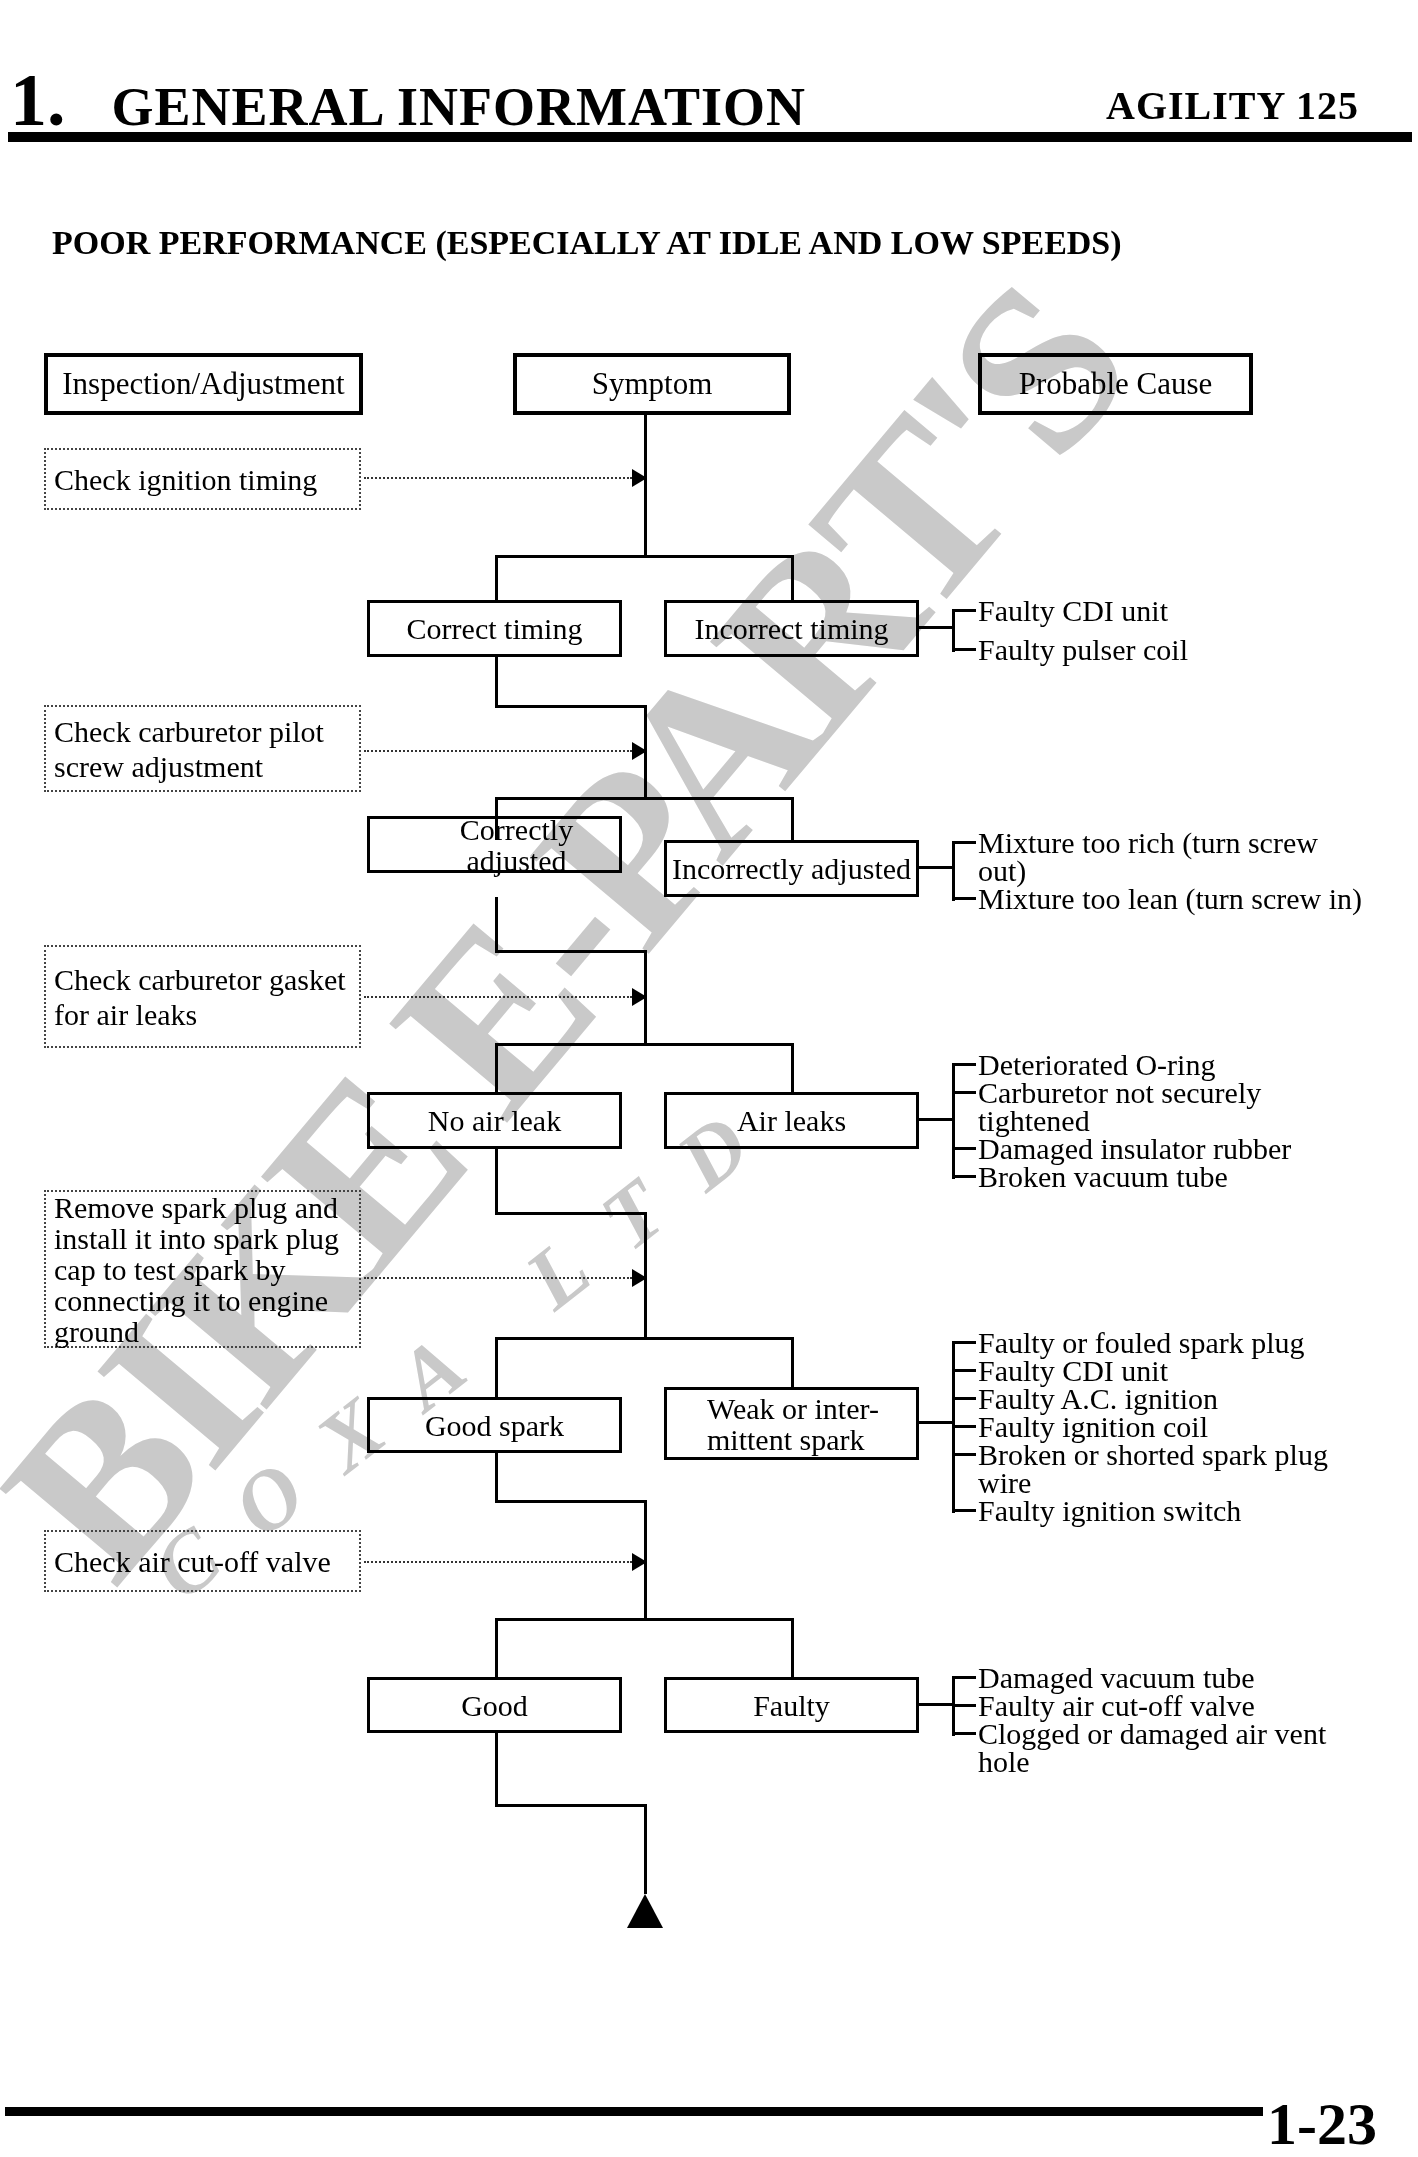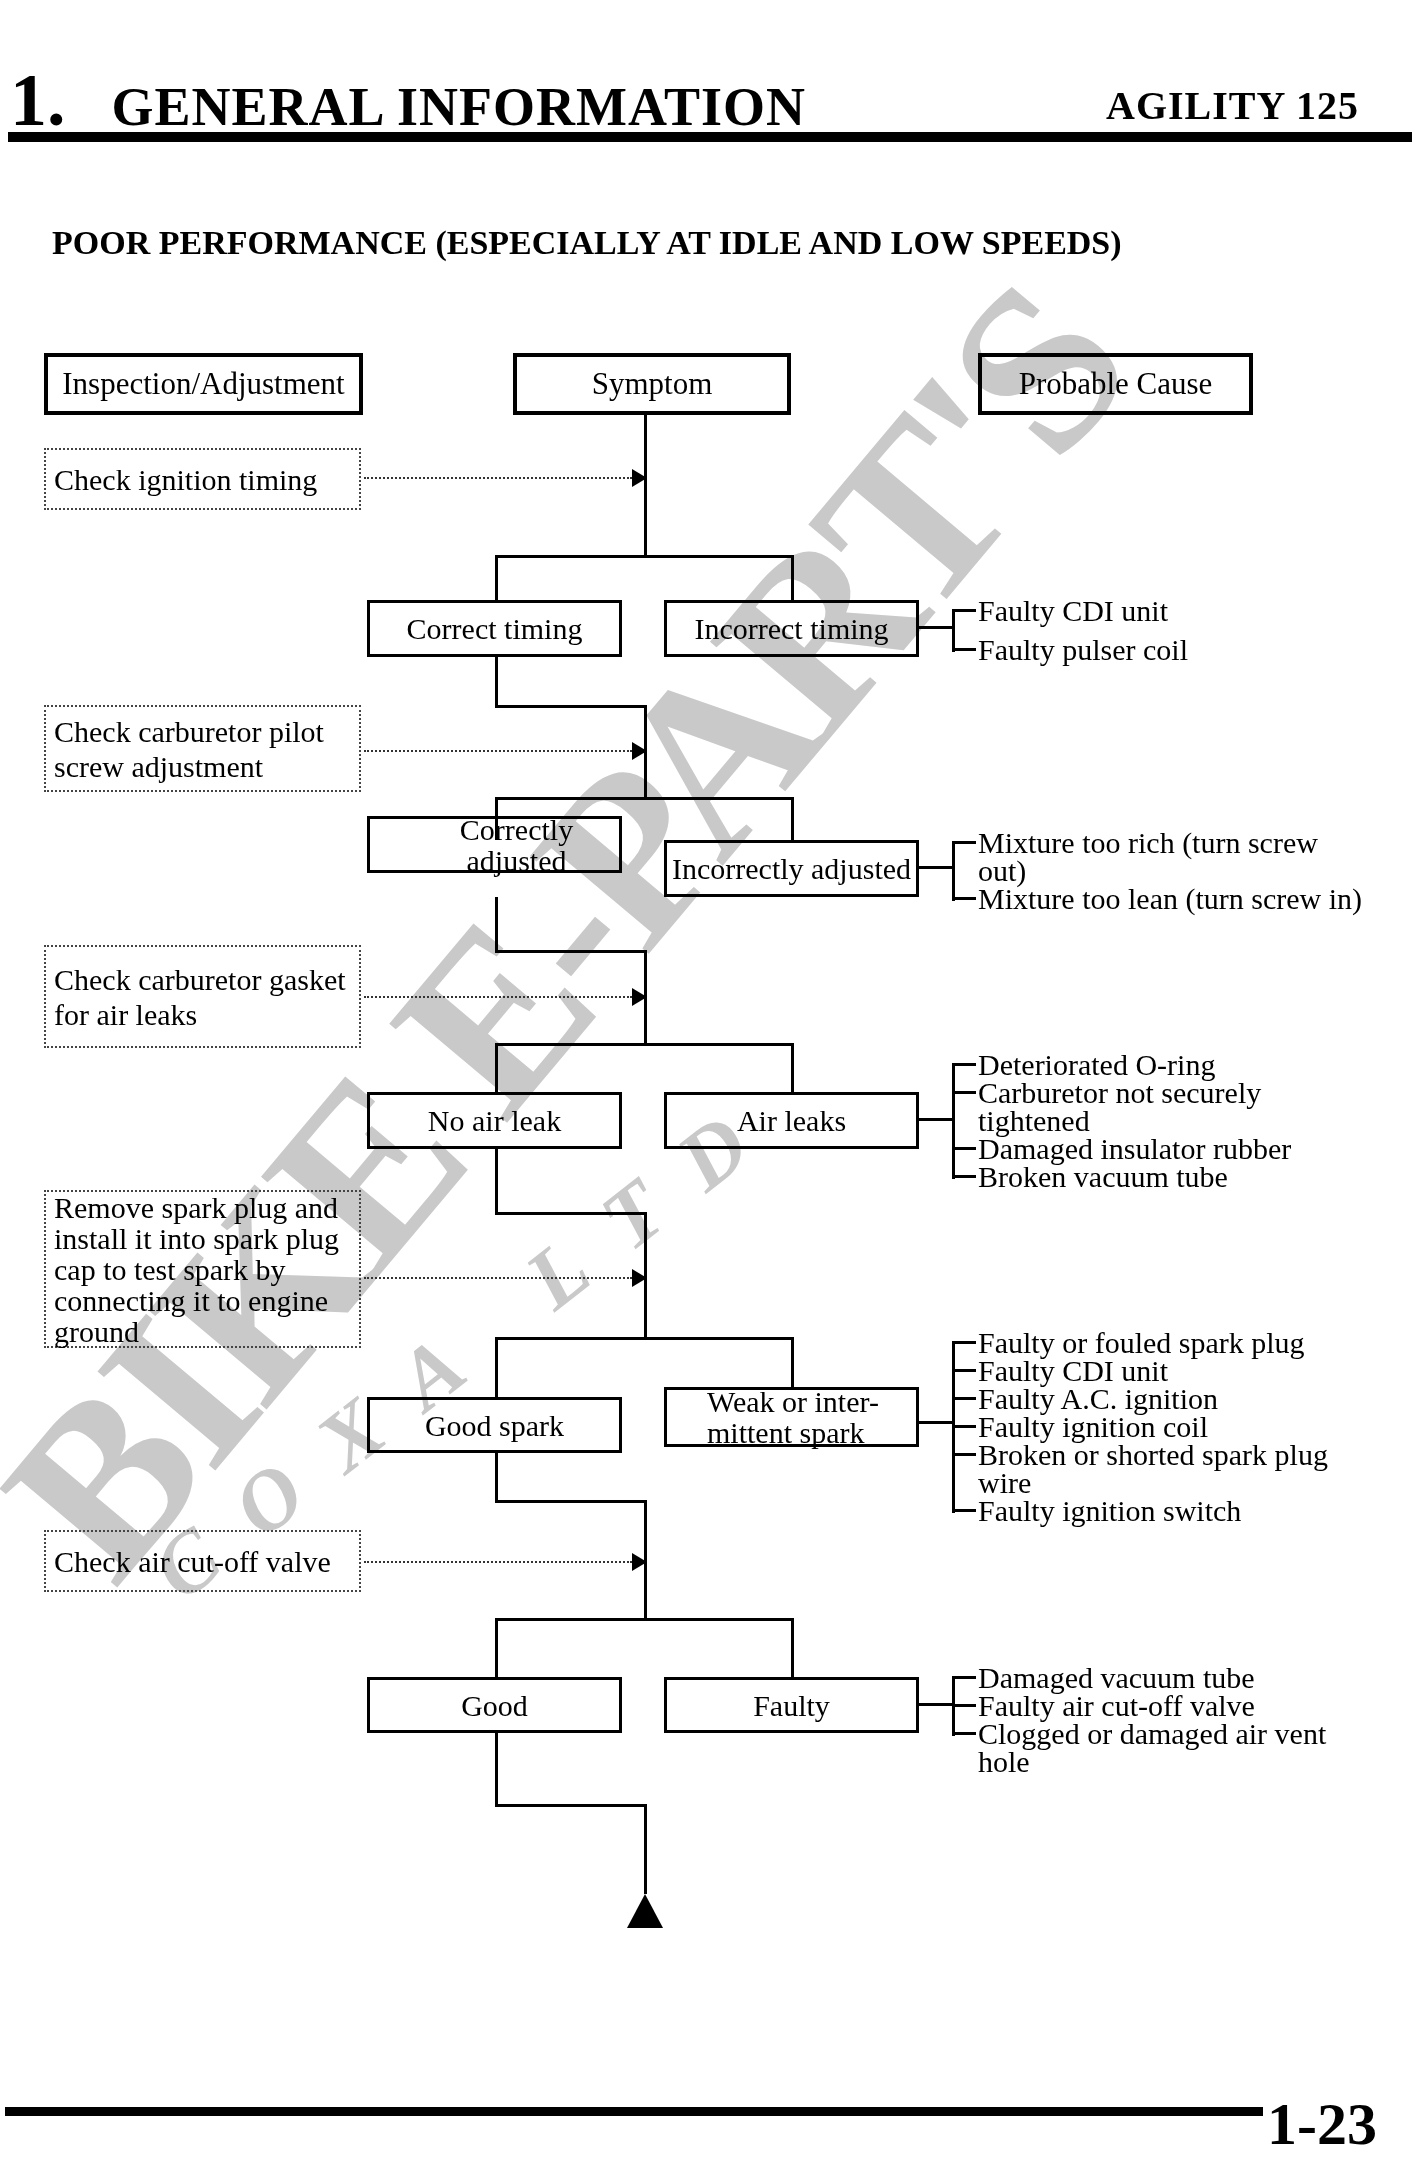--- a/index.html
+++ b/index.html
@@ -172,21 +172,21 @@
 ground</span>
     </div>
     <div class="darrow" style="top:1277px;"></div>
     <div class="vline" style="left:644px;top:1212px;height:128px;"></div>
     <div class="hline" style="left:495px;top:1337px;width:299px;"></div>
     <div class="vline" style="left:495px;top:1337px;height:60px;"></div>
     <div class="vline" style="left:791px;top:1337px;height:50px;"></div>
     <div class="box" style="left:367px;top:1397px;width:255px;height:56px;">
       <span>Good spark</span>
     </div>
-    <div class="box leftalign" style="left:664px;top:1387px;width:255px;height:60px;">
+    <div class="box leftalign" style="left:664px;top:1387px;width:255px;height:73px;">
       <span>Weak or inter-
 mittent spark</span>
     </div>
     <div class="hline" style="left:919px;top:1421px;width:35px;"></div>
     <div class="vline" style="left:952px;top:1342px;height:171px;"></div>
     <div class="causes" style="top:1329px;">
       <div class="cause"><span>Faulty or fouled spark plug</span></div>
       <div class="cause"><span>Faulty CDI unit</span></div>
       <div class="cause"><span>Faulty A.C. ignition</span></div>
       <div class="cause"><span>Faulty ignition coil</span></div>

